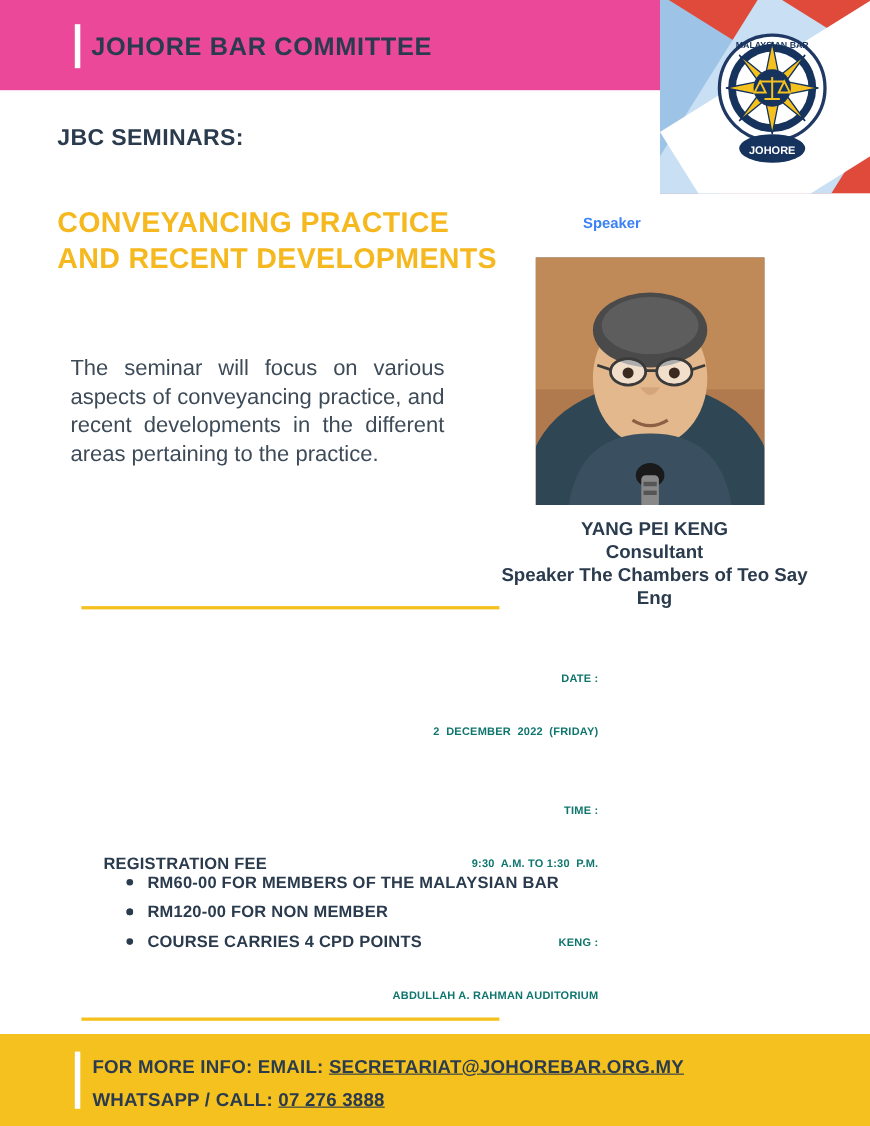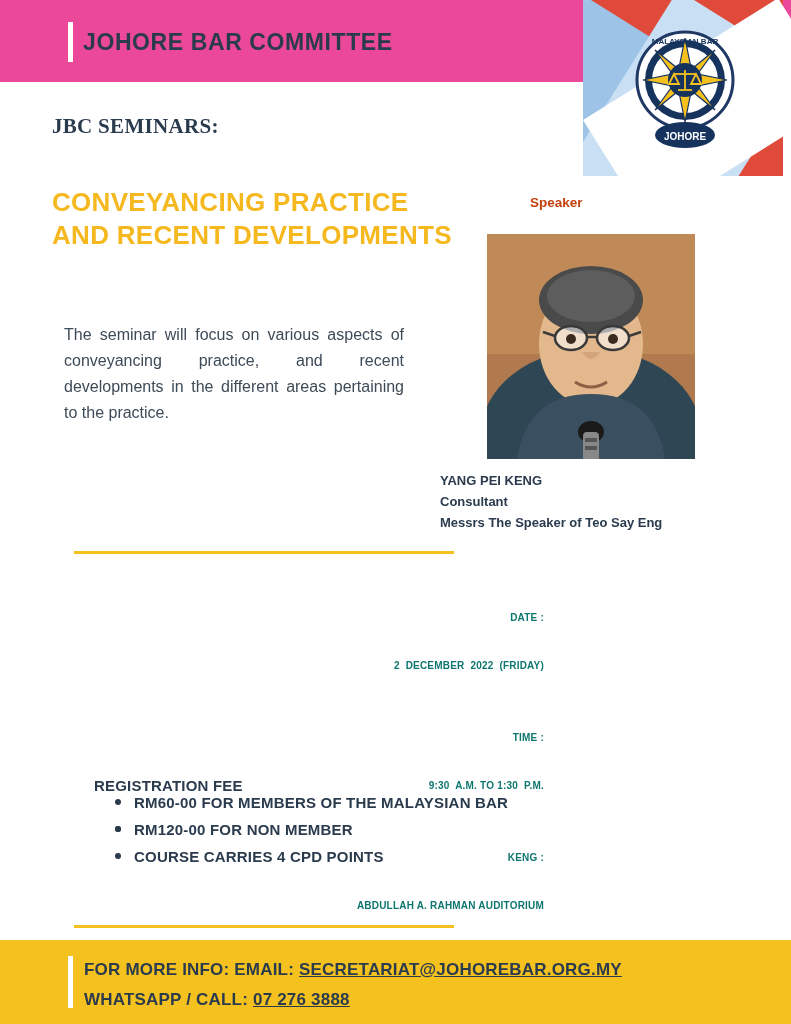--- a/index.html
+++ b/index.html
@@ -49,21 +49,21 @@
     letter-spacing: 0.6px;
     color: #2b3b4e;
     font-family: "Liberation Sans", sans-serif;
   }
 
   
   .logo-wrap {
     position: absolute;
     right: 0;
     top: 0;
-    width: 208px;
+    width: 191px;
     height: 176px;
     overflow: hidden;
   }
   .logo-bg-red {
     position: absolute;
     left: 0; top: 0;
     width: 200px; height: 176px;
     background: #e04a3a;
   }
   .logo-bg-blue1 {
@@ -100,70 +100,69 @@
 
   
   .seminars-label {
     position: absolute;
     left: 52px;
     top: 114px;
     font-size: 21px;
     font-weight: bold;
     color: #2b3b4e;
     letter-spacing: 0.3px;
-    font-family: Liberation Serif, serif;
   }
   .main-title {
     position: absolute;
     left: 52px;
     top: 186px;
     width: 420px;
     font-size: 26px;
     line-height: 33px;
     font-weight: bold;
     color: #f5b81e;
     letter-spacing: 0.3px;
   }
   .blurb {
     position: absolute;
     left: 64px;
     top: 322px;
     width: 340px;
-    font-size: 16px;
+    font-size: 20px;
     line-height: 26px;
     color: #3d4a57;
     text-align: justify;
     font-family: "Liberation Sans", sans-serif;
   }
 
   
   .speaker-label {
     position: absolute;
     left: 530px;
     top: 195px;
     font-size: 13.5px;
     font-weight: bold;
-    color: #c2410c;
+    color: #3b82f6;
   }
   .speaker-photo {
     position: absolute;
     left: 487px;
     top: 234px;
     width: 208px;
     height: 225px;
     overflow: hidden;
     background: #8a6a50;
   }
   .speaker-caption {
     position: absolute;
     left: 440px;
     top: 470px;
     width: 310px;
-    text-align: left;
-    font-size: 13px;
+    text-align: center;
+    font-size: 17px;
     line-height: 21px;
     font-weight: bold;
     color: #2b3b4e;
   }
 
   
   .divider {
     position: absolute;
     left: 74px;
     width: 380px;
@@ -352,21 +351,21 @@
       <path d="M30 225 Q40 160 104 160 Q168 160 178 225 Z" fill="#3a5060"></path>
       <ellipse cx="104" cy="198" rx="13" ry="11" fill="#1a1a1a"></ellipse>
       <rect x="96" y="198" width="16" height="30" rx="4" fill="#888"></rect>
       <rect x="98" y="204" width="12" height="4" fill="#555"></rect>
       <rect x="98" y="212" width="12" height="4" fill="#555"></rect>
     </svg>
   </div>
   <div class="speaker-caption">
     <div>YANG PEI KENG</div>
     <div>Consultant</div>
-    <div>Messrs The Speaker of Teo Say Eng</div>
+    <div>Speaker The Chambers of Teo Say Eng</div>
   </div>
 
   <div class="divider divider-top"></div>
   <div class="divider divider-bottom"></div>
 
   <div class="details">
     <div class="row">
       <span>DATE :</span>
       <span> </span>
       <span>2  DECEMBER  2022  (FRIDAY)</span>

